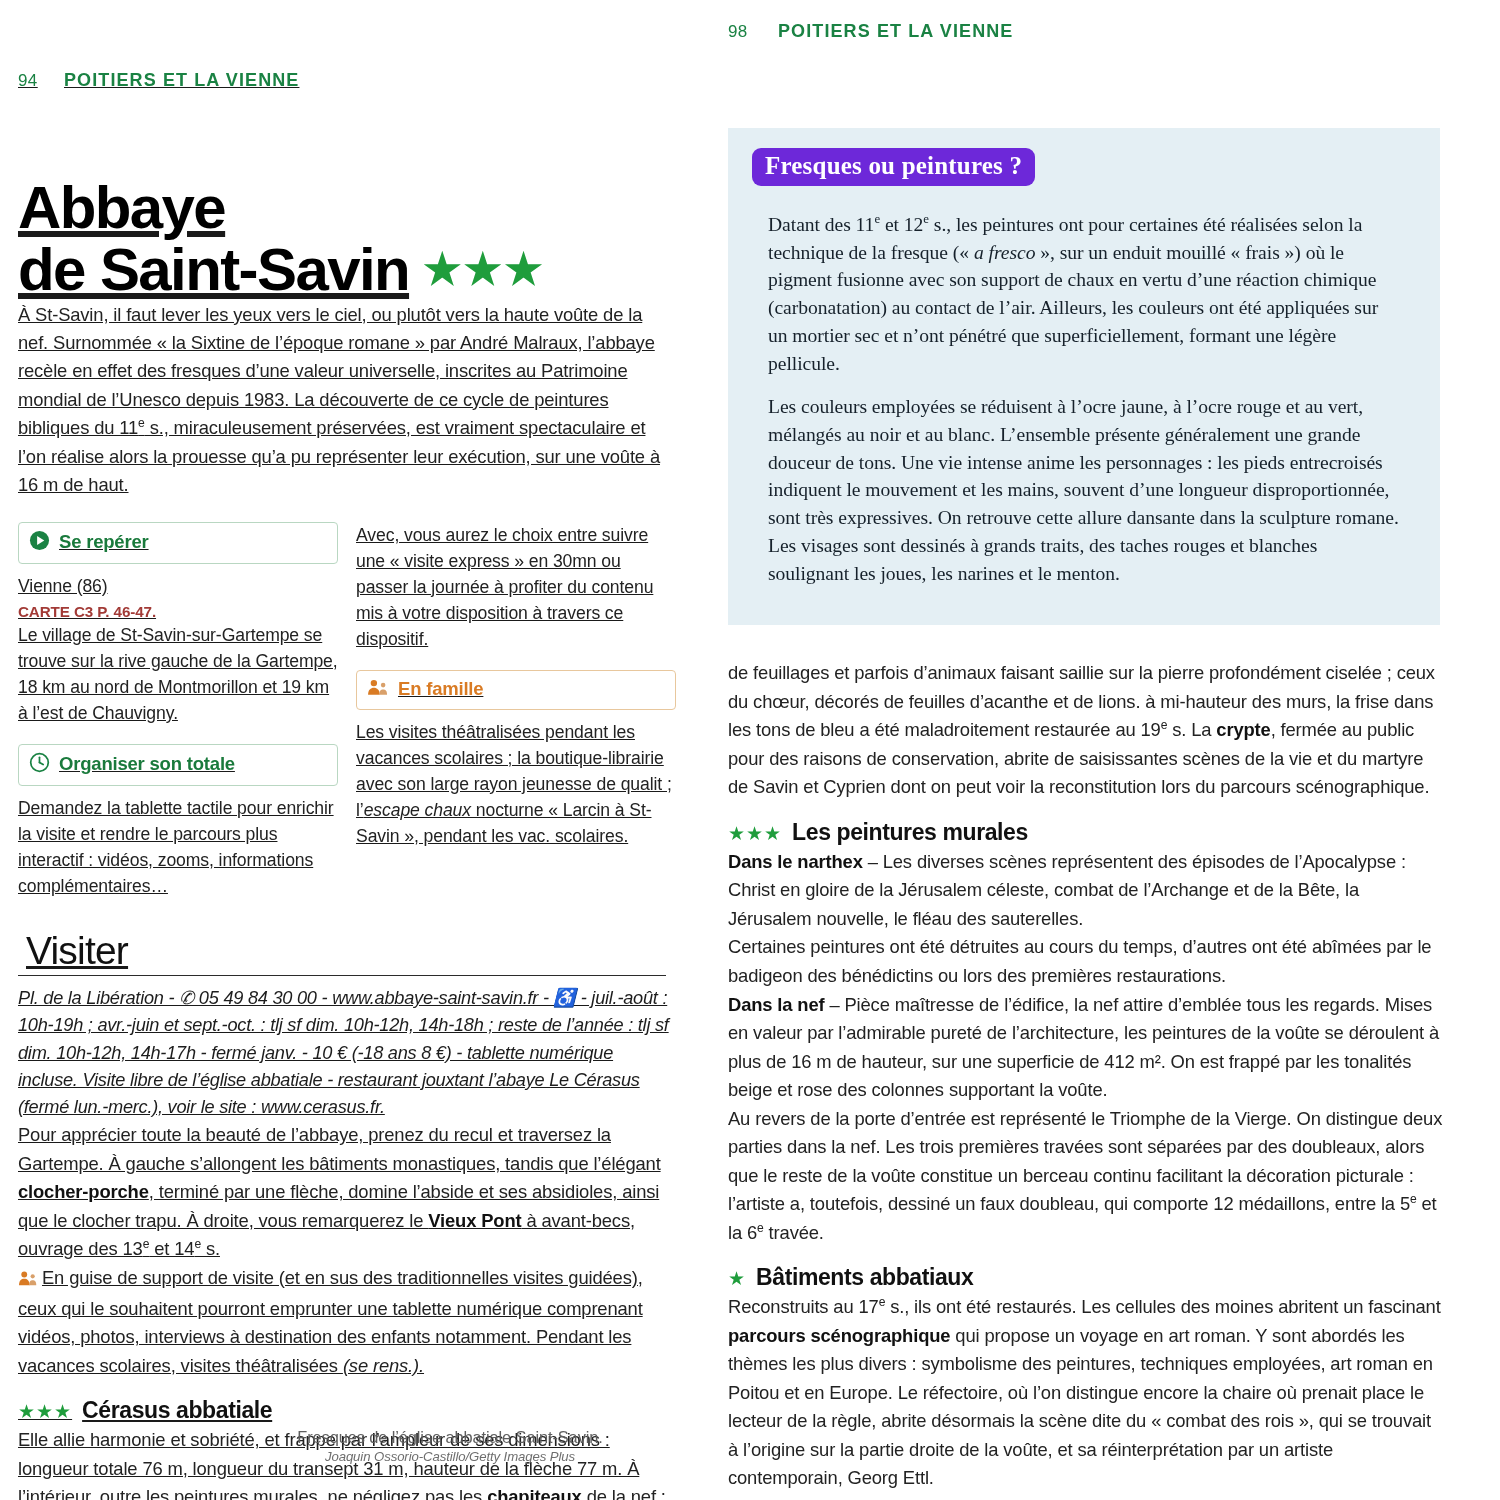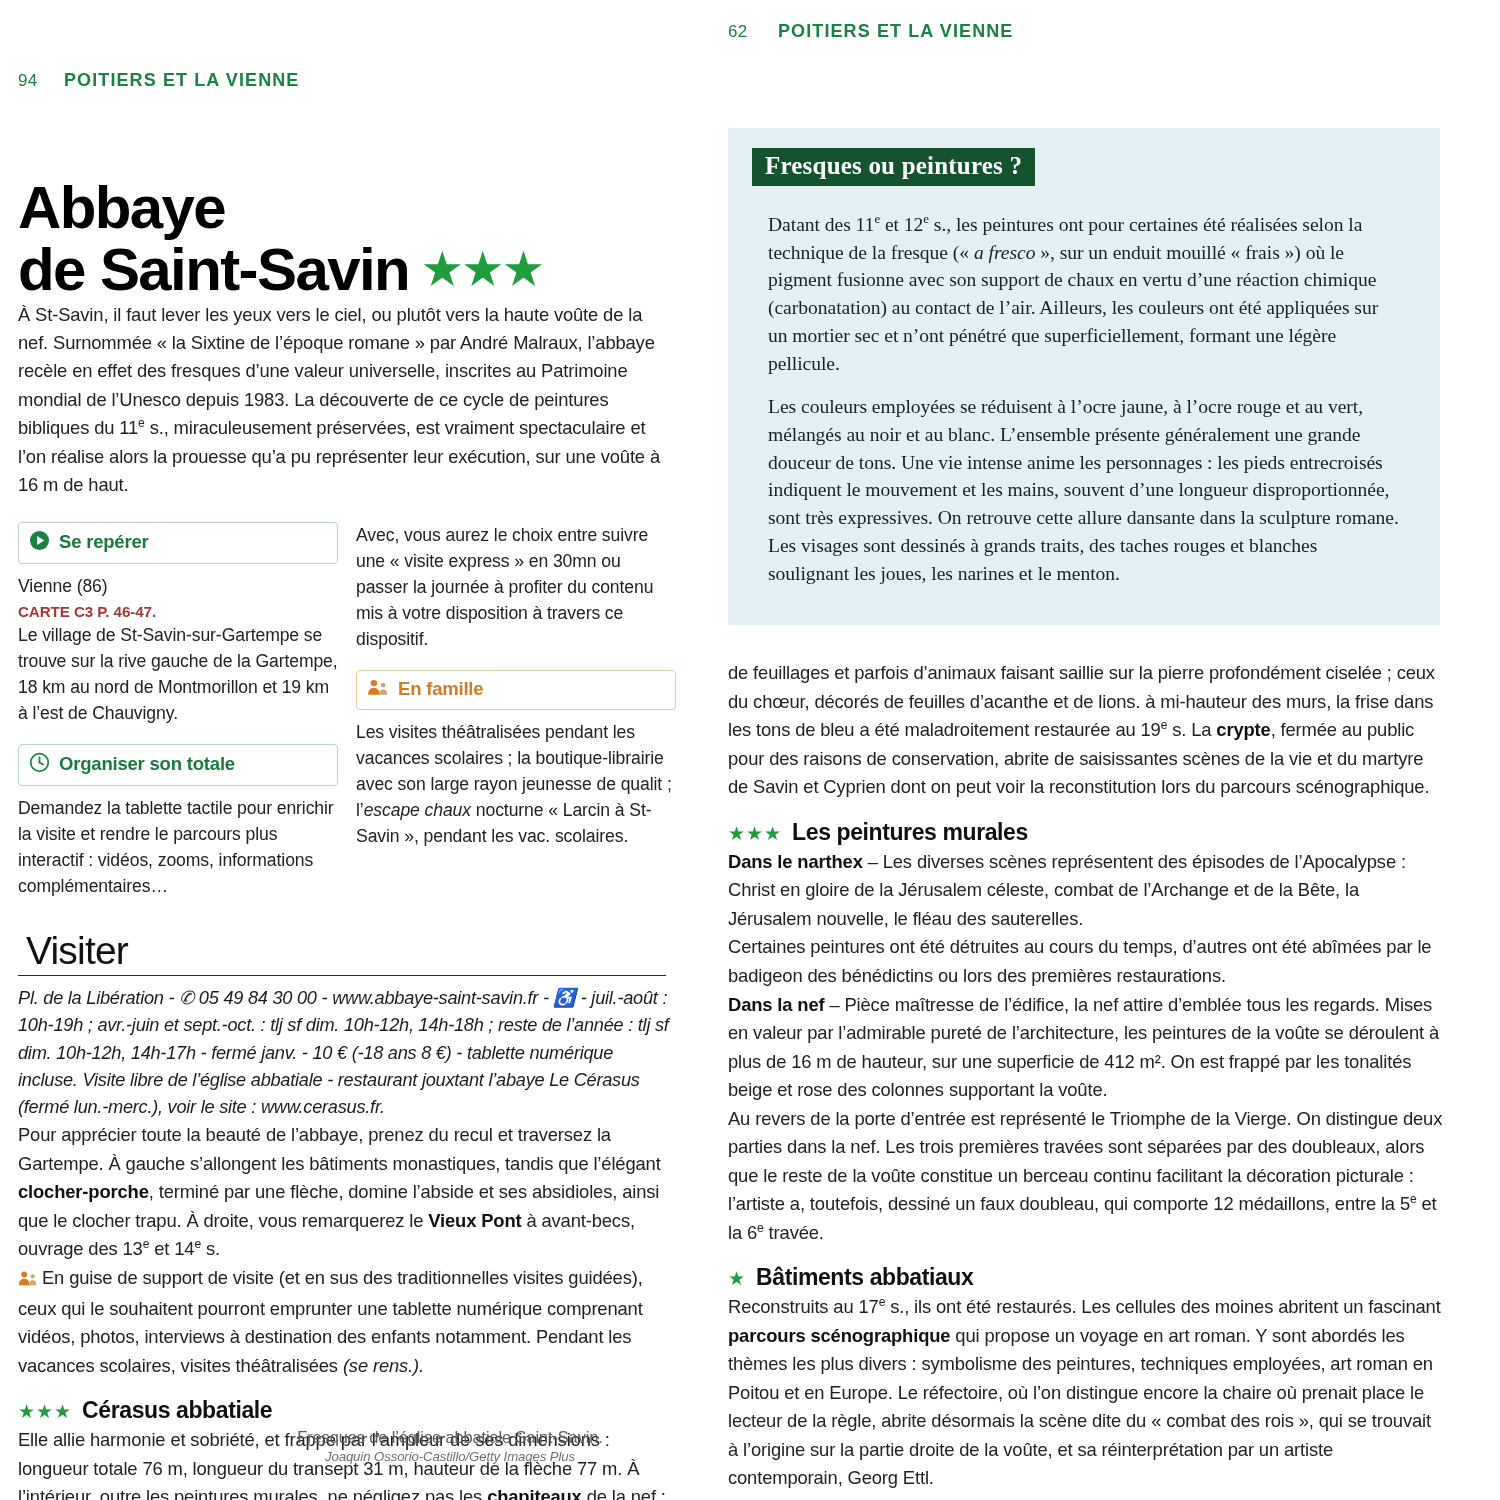--- a/index.html
+++ b/index.html
@@ -18,20 +18,21 @@
     position: relative;
     width: 1500px;
     height: 1500px;
     display: flex;
   }
   .col-left {
     width: 690px;
     padding: 0 0 0 18px;
     box-sizing: border-box;
     position: relative;
+    text-decoration: underline;
   }
   .col-right {
     width: 810px;
     padding: 0 45px 0 38px;
     box-sizing: border-box;
     position: relative;
   }
 
   
   .runhead {
@@ -204,29 +205,30 @@
   .encart {
     background: #e4eff4;
     margin-top: 86px;
     padding: 20px 24px 22px 24px;
     box-sizing: border-box;
     width: 712px;
     position: relative;
   }
   .encart-title {
     display: inline-block;
-    background: #14532d;
+    background: #6d28d9;
     color: #ffffff;
     font-family: "Liberation Serif", serif;
     font-weight: bold;
     font-size: 25px;
     letter-spacing: 0.2px;
     padding: 4px 13px 6px 13px;
     margin: 0 0 9px 0;
     line-height: 1.12;
+    border-radius: 9px;
   }
   .encart p {
     font-family: "Liberation Serif", serif;
     font-size: 19.6px;
     line-height: 1.415;
     margin: 16px;
     color: #16212b;
     letter-spacing: -0.05px;
   }
 
@@ -332,21 +334,21 @@
 
     <div class="caption-wrap">
       <div class="caption">Fresques de l’église abbatiale Saint-Savin.</div>
       <div class="credit">Joaquin Ossorio-Castillo/Getty Images Plus</div>
     </div>
   </div>
 
   <div class="col-right">
 
     <div class="runhead runhead-right">
-      <span class="pg">62</span>
+      <span class="pg">98</span>
       <span class="ttl">POITIERS ET LA VIENNE</span>
     </div>
 
     <div class="encart">
       <div class="encart-title">Fresques ou peintures ?</div>
       <p><span>Datant des 11<sup>e</sup> et 12<sup>e</sup> s., les peintures ont pour certaines été réalisées selon la technique de la fresque (« </span><i class="it">a fresco</i><span> », sur un enduit mouillé « frais ») où le pigment fusionne avec son support de chaux en vertu d’une réaction chimique (carbonatation) au contact de l’air. Ailleurs, les couleurs ont été appliquées sur un mortier sec et n’ont pénétré que superficiellement, formant une légère pellicule.</span></p>
       <p>Les couleurs employées se réduisent à l’ocre jaune, à l’ocre rouge et au vert, mélangés au noir et au blanc. L’ensemble présente généralement une grande douceur de tons. Une vie intense anime les personnages : les pieds entrecroisés indiquent le mouvement et les mains, souvent d’une longueur disproportionnée, sont très expressives. On retrouve cette allure dansante dans la sculpture romane. Les visages sont dessinés à grands traits, des taches rouges et blanches soulignant les joues, les narines et le menton.</p>
     </div>
 
     <div class="right-body">

